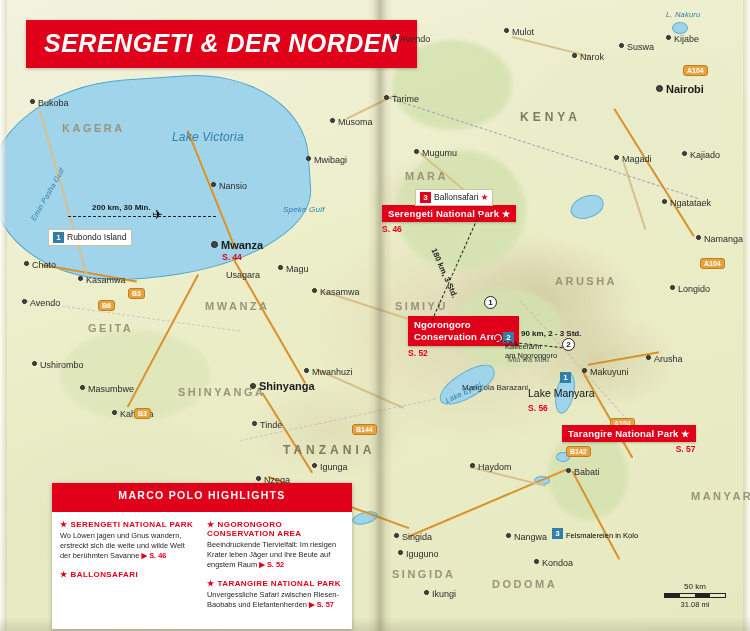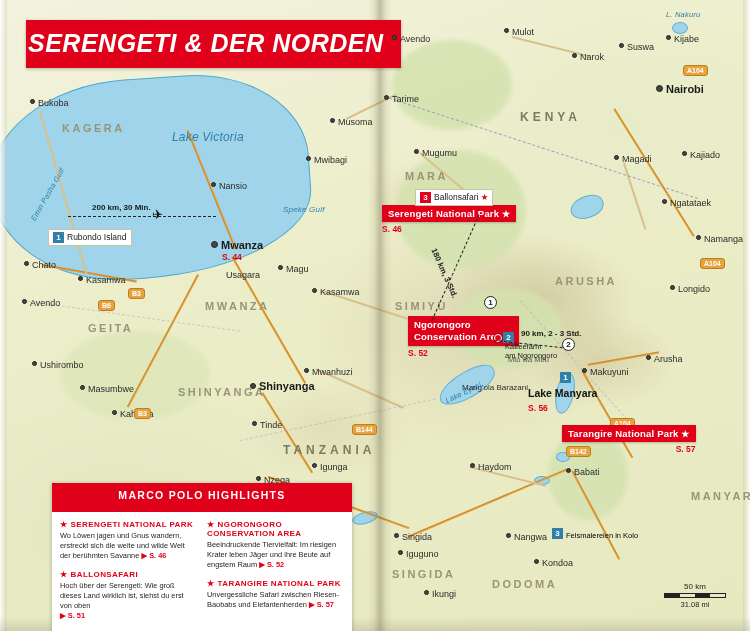--- a/index.html
+++ b/index.html
@@ -109,21 +109,21 @@
   }
   .shield {
     position:absolute; background:#e8a33d; color:#fff; font-size:7px; font-weight:bold;
     border-radius:3px; padding:1px 3px; border:1px solid #b87f23; white-space:nowrap;
   }
 
   
   .banner {
     position: absolute; left: 26px; top: 20px;
     background: #e1001a; color: #fff;
-    padding: 9px 18px 10px 2px;
+    padding: 9px 18px 10px 18px;
     font-size: 25px; font-weight: bold; letter-spacing: .5px;
     font-style: italic;
     box-shadow: 0 1px 3px rgba(0,0,0,.25);
     white-space: nowrap;
   }
 
   
   .poi {
     position: absolute; white-space: nowrap;
   }
@@ -356,21 +356,21 @@
   </div>
   <div class="poi-dot" style="left:494px;top:334px;"></div>
 
   <div class="poi" style="left:505px;top:342px;">
     <span class="sq-num" style="position:absolute;left:-2px;top:-10px;">2</span>
     <span style="display:block;font-size:7.5px;color:#1d1d1d;line-height:1.25;">Kaffeefarm<br>am Ngorongoro</span>
   </div>
 
 
   <div class="poi" style="left:528px;top:383px;">
-    <span style="font-size:10.5px;font-weight:bold;color:#111;">Lake Manyara</span>
+    <span style="font-size:10.5px;font-weight:normal;color:#111;">Lake Manyara</span>
     <span class="page">S. 56</span>
   </div>
   <div class="poi" style="left:560px;top:368px;">
     <span class="sq-num">1</span>
   </div>
 
   <div class="poi right" style="left:562px;top:423px;">
     <span class="box">
       <span>Tarangire National Park</span><span class="star"> ★</span>
     </span>
@@ -396,21 +396,20 @@
   <div class="highlights">
     <div class="hl-head">MARCO POLO HIGHLIGHTS</div>
     <div class="hl-body">
       <div class="hl-col">
         <div class="hl-item">
           <div class="hl-title"><span class="star">★</span><span>SERENGETI NATIONAL PARK</span></div>
           <div class="hl-text"><span>Wo Löwen jagen und Gnus wandern, erstreckt sich die weite und wilde Welt der berühmten Savanne</span> <span class="pg"><span class="arrow">▶</span> <span>S. 46</span></span></div>
         </div>
         <div class="hl-item">
           <div class="hl-title"><span class="star">★</span><span>BALLONSAFARI</span></div>
-          <div class="hl-text"><span>Hoch über der Serengeti: Wie groß dieses Land wirklich ist, siehst du erst von oben</span><br><span class="pg"><span class="arrow">▶</span> <span>S. 51</span></span></div>
         </div>
       </div>
       <div class="hl-col">
         <div class="hl-item">
           <div class="hl-title"><span class="star">★</span><span>NGORONGORO CONSERVATION AREA</span></div>
           <div class="hl-text"><span>Beeindruckende Tiervielfalt: Im riesigen Krater leben Jäger und ihre Beute auf engstem Raum</span> <span class="pg"><span class="arrow">▶</span> <span>S. 52</span></span></div>
         </div>
         <div class="hl-item">
           <div class="hl-title"><span class="star">★</span><span>TARANGIRE NATIONAL PARK</span></div>
           <div class="hl-text"><span>Unvergessliche Safari zwischen Riesen-Baobabs und Elefantenherden</span> <span class="pg"><span class="arrow">▶</span> <span>S. 57</span></span></div>

